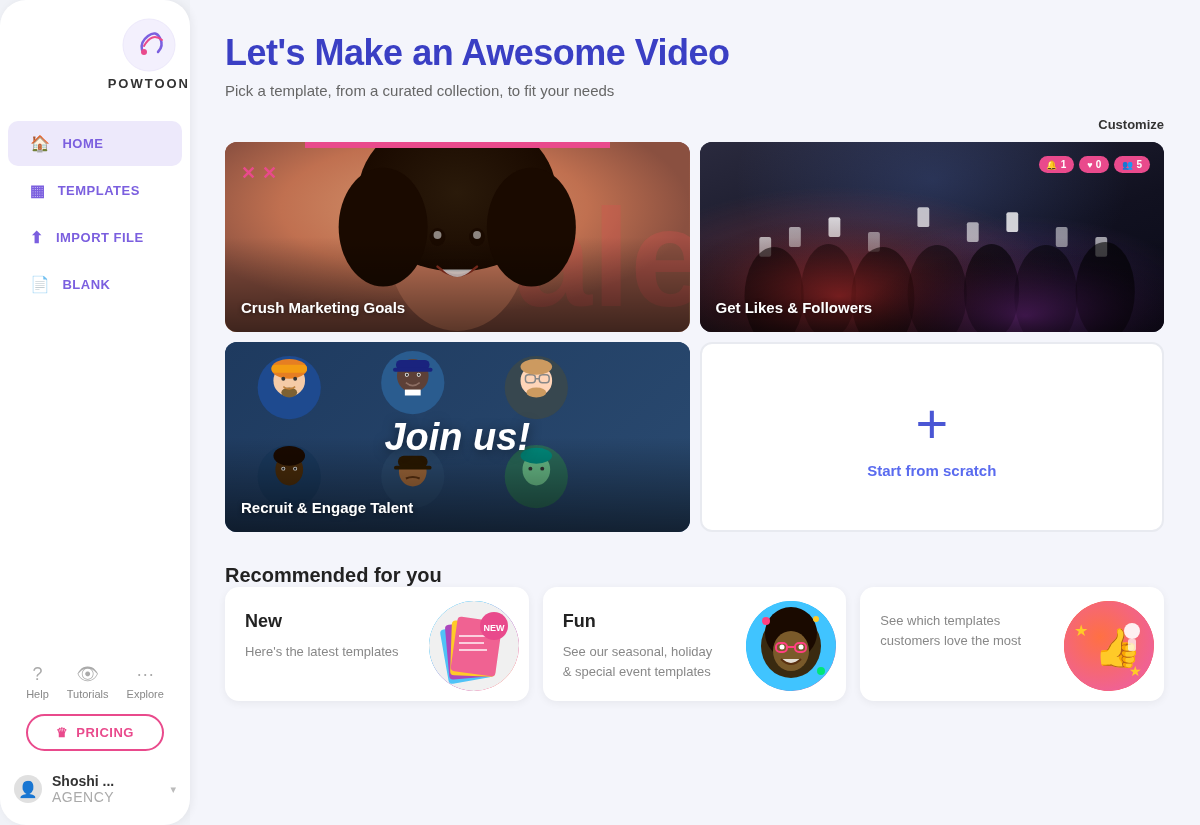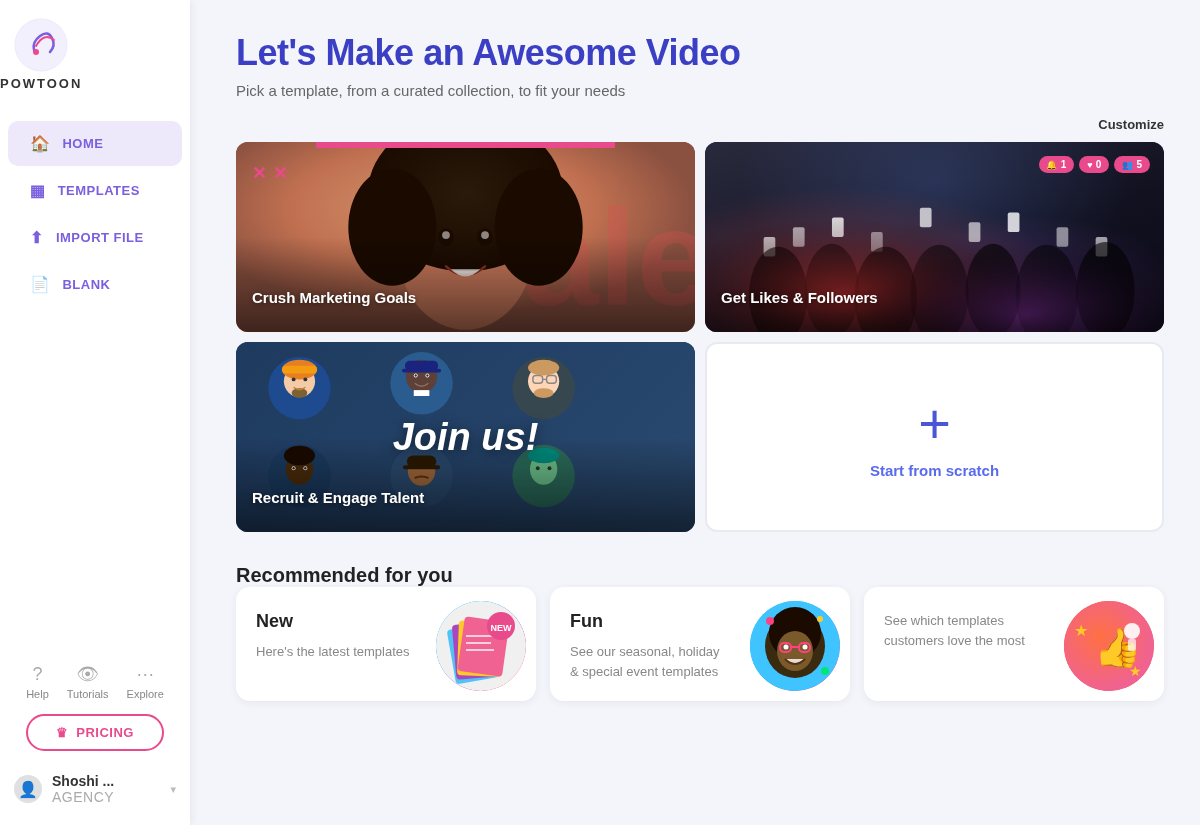--- a/index.html
+++ b/index.html
@@ -5,25 +5,26 @@
     * { box-sizing: border-box; margin: 0; padding: 0; }
     body { font-family: 'Segoe UI', Arial, sans-serif; background: #f0f2f7; display: flex; height: 825px; overflow: hidden; }
 
     
     #sidebar {
       width: 190px;
       min-width: 190px;
       background: #fff;
       display: flex;
       flex-direction: column;
-      align-items: flex-start;
+      align-items: flex-end;
       padding-top: 18px;
       box-shadow: 2px 0 8px rgba(0,0,0,0.06);
       z-index: 10;
       position: relative;
+      border-radius: 26px;
     }
     .logo-area {
       display: flex;
       flex-direction: column;
       align-items: center;
       margin-bottom: 28px;
     }
     .logo-icon {
       width: 54px;
       height: 54px;
@@ -124,21 +125,21 @@
     }
     .user-info { flex: 1; }
     .user-name { font-size: 14px; font-weight: 600; color: #333; }
     .user-role { font-size: 14px; color: #aaa; letter-spacing: 0.5px; text-transform: uppercase; }
     .chevron-icon { color: #bbb; font-size: 11px; }
 
     
     #main {
       flex: 1;
       overflow-y: auto;
-      padding: 32px 36px 24px 46px;
+      padding: 32px 36px 24px 35px;
       background: #f4f5fb;
     }
     .page-title {
       font-size: 36px;
       font-weight: 800;
       color: #3a3fc4;
       margin-bottom: 8px;
       letter-spacing: -0.5px;
     }
     .page-subtitle {
@@ -168,21 +169,21 @@
       border-radius: 12px;
       overflow: hidden;
       position: relative;
       cursor: pointer;
       min-height: 190px;
       display: flex;
       align-items: flex-end;
     }
     .template-card .card-label {
       position: absolute;
-      bottom: 26px;
+      bottom: 16px;
       left: 16px;
       color: #fff;
       font-size: 15px;
       font-weight: 700;
       text-shadow: 0 1px 4px rgba(0,0,0,0.5);
       z-index: 2;
     }
     
     .card-crush {
       background: linear-gradient(135deg, #e8c4c4 0%, #c4a0c0 50%, #8a7db8 100%);

